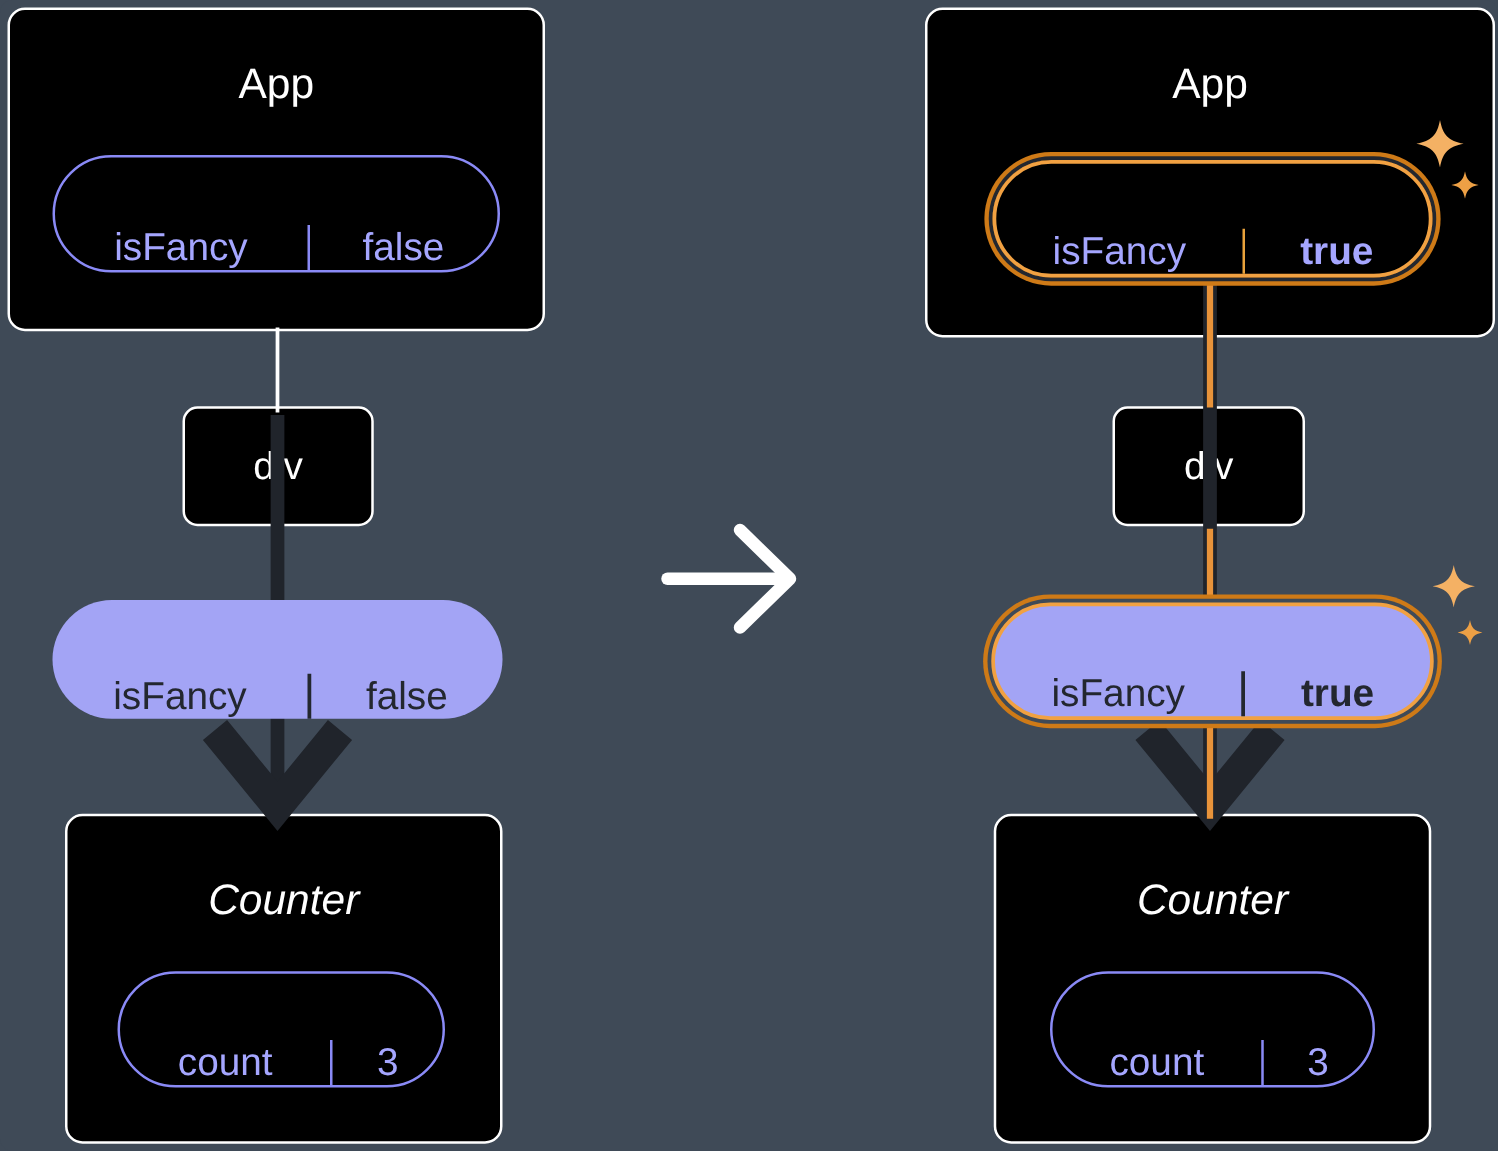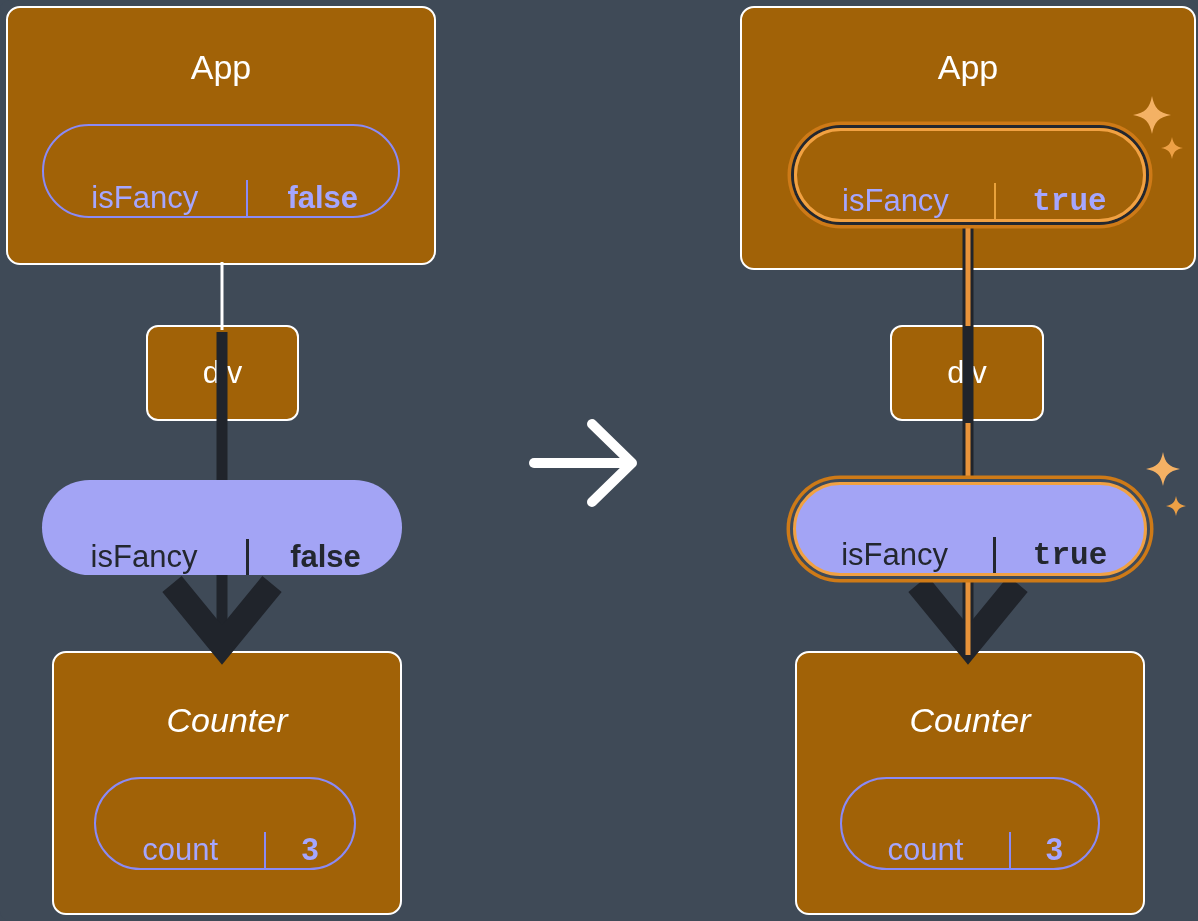--- a/index.html
+++ b/index.html
@@ -11,21 +11,21 @@
     height: 921px;
     background: #3F4A57;
     border-radius: 10px;
     overflow: hidden;
     font-family: "Liberation Sans", sans-serif;
   }
 
   
   .card {
     position: absolute;
-    background: #a16207;
+    background: #000000;
     border: 2.5px solid #FFFFFF;
     border-radius: 14px;
     z-index: 1;
   }
   .app-left     { left: 6px;   top: 6px;   width: 430px; height: 259px; }
   .app-right    { left: 740px; top: 6px;   width: 456px; height: 264px; }
   .counter-left { left: 52px;  top: 651px; width: 350px; height: 264px; }
   .counter-right{ left: 795px; top: 651px; width: 350px; height: 264px; }
 
   .div-box {
@@ -64,23 +64,23 @@
   .filled { background: #A3A4F5; color: #23272F; font-weight: 500; }
   .filled .cell-name { border-right: 3px solid #23272F; }
 
   .fancy { border: 3.5px solid #F1A142; }
   .fancy.outline .cell-name { border-right-color: #E9A23B; }
   .fancy-on-card { box-shadow: 0 0 0 3px #23272F, 0 0 0 6.5px #CE7A17; }
   .fancy-on-bg   { box-shadow: 0 0 0 3px #3F4A57, 0 0 0 6.5px #CE7A17; }
 
   .cell { display: flex; align-items: center; justify-content: center; }
   .cell-name  { width: 57.5%; }
-  .cell-value { flex: 1; font-weight: bold; }
+  .cell-value { flex: 1; }
   .counter-pill .cell-name { width: 66%; }
-  .bold { font-weight: 700; font-family: Liberation Mono, monospace; }
+  .bold { font-weight: 700; }
 
   .pill-app-left      { left: 42px;  top: 124px; width: 358px; height: 94px; }
   .pill-app-right     { left: 794px; top: 128px; width: 352px; height: 94px; }
   .pill-passed-left   { left: 42px;  top: 480px; width: 360px; height: 95px; }
   .pill-passed-right  { left: 793px; top: 482px; width: 354px; height: 94px; }
   .pill-counter-left  { left: 94px;  top: 777px; width: 262px; height: 93px; }
   .pill-counter-right { left: 840px; top: 777px; width: 260px; height: 93px; }
 
   
   .connectors {

